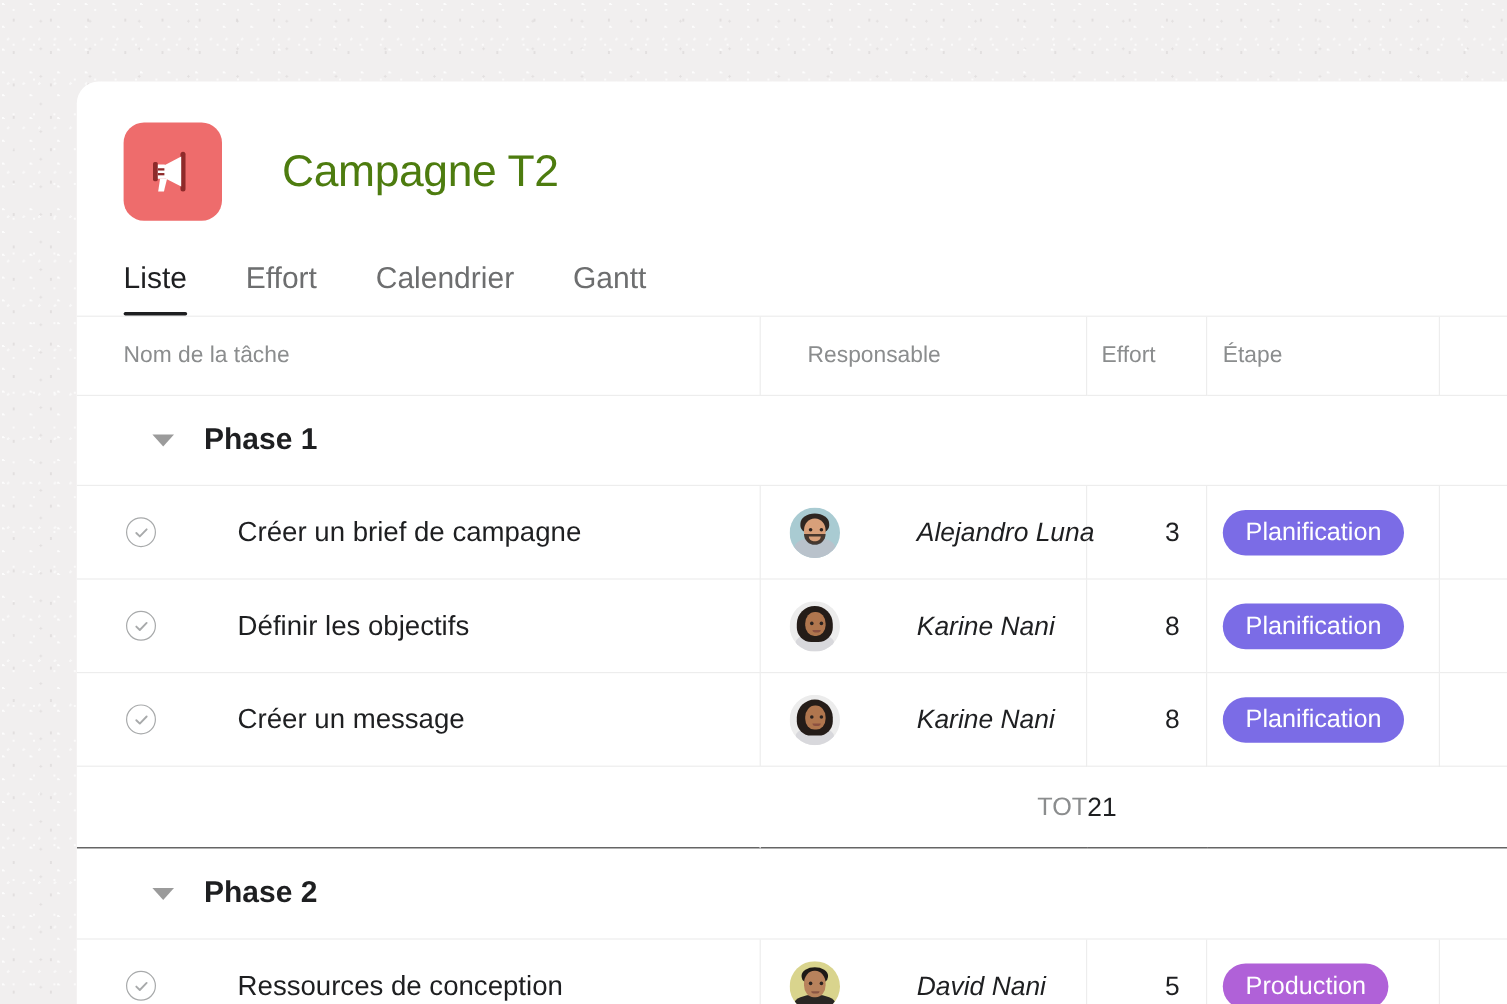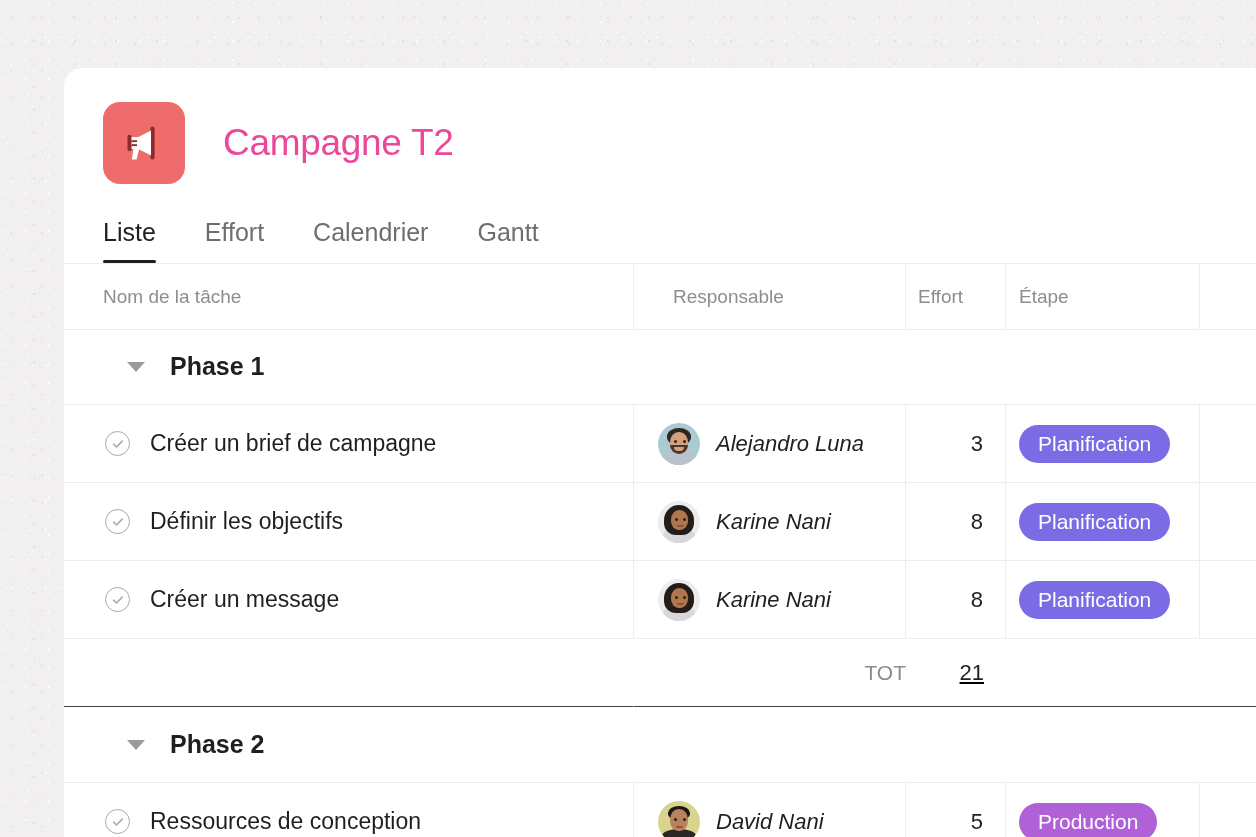--- a/index.html
+++ b/index.html
@@ -38,23 +38,23 @@
     height: 117px;
   }
   .proj-icon {
     width: 82px; height: 82px;
     border-radius: 17px;
     background: #ee6c6c;
     display: flex; align-items: center; justify-content: center;
     flex: 0 0 auto;
   }
   .proj-title {
-    margin-left: 38px;
+    margin-left: 50px;
     font-size: 37px;
-    color: #ec4899;
+    color: #4d7c0f;
     letter-spacing: -0.3px;
     white-space: nowrap;
   }
 
   
   .tabs {
     display: flex;
     align-items: flex-end;
     padding-left: 39px;
     height: 78px;
@@ -116,20 +116,21 @@
     cursor: pointer;
   }
   .grp-name { font-size: 25px; color: #1e1f21; font-weight: bold; }
 
   .task { height: 78px; }
   .task .cell {
     height: 78px;
     display: flex; align-items: center;
     border-bottom: 1px solid #ededed;
     border-right: 1px solid #ededed;
+    gap: 48px;
   }
   .task .c-name   { padding-left: 41px; }
   .task .c-owner  { padding-left: 24px; font-style: italic; }
   .task .c-effort { justify-content: flex-end; padding-right: 22px; }
   .task .c-stage  { padding-left: 13px; }
   .task .c-extra  { border-right: none; }
 
   .chk {
     width: 25px; height: 25px;
     border-radius: 50%;
@@ -165,21 +166,21 @@
 
   .totrow { height: 68px; }
   .totrow .cell {
     height: 68px;
     display: flex; align-items: center;
     border-bottom: 1px solid #404040;
   }
   .totrow .c-name  { border-right: 1px solid #ffffff; }
   .totrow .c-owner { justify-content: flex-end; padding-right: 0; }
   .tot-label { font-size: 21px; color: #8b8d8e; }
-  .totrow .c-effort { justify-content: flex-end; padding-right: 22px; text-decoration: underline; }
+  .totrow .c-effort { padding-right: 22px; }
   .tot-val { font-size: 22px; color: #1e1f21; }
 
   
   .face { position: absolute; inset: 0; }
   .face .bg   { position: absolute; inset: 0; }
   .face .hair { position: absolute; border-radius: 50% 50% 42% 42%; }
   .face .head { position: absolute; border-radius: 48% 48% 45% 45%; }
   .face .body { position: absolute; bottom: 0; left: 50%; transform: translateX(-50%);
                 border-radius: 50% 50% 0 0; }
   .face .eye  { position: absolute; width: 3px; height: 3px; border-radius: 50%; background: #2b2320; }

